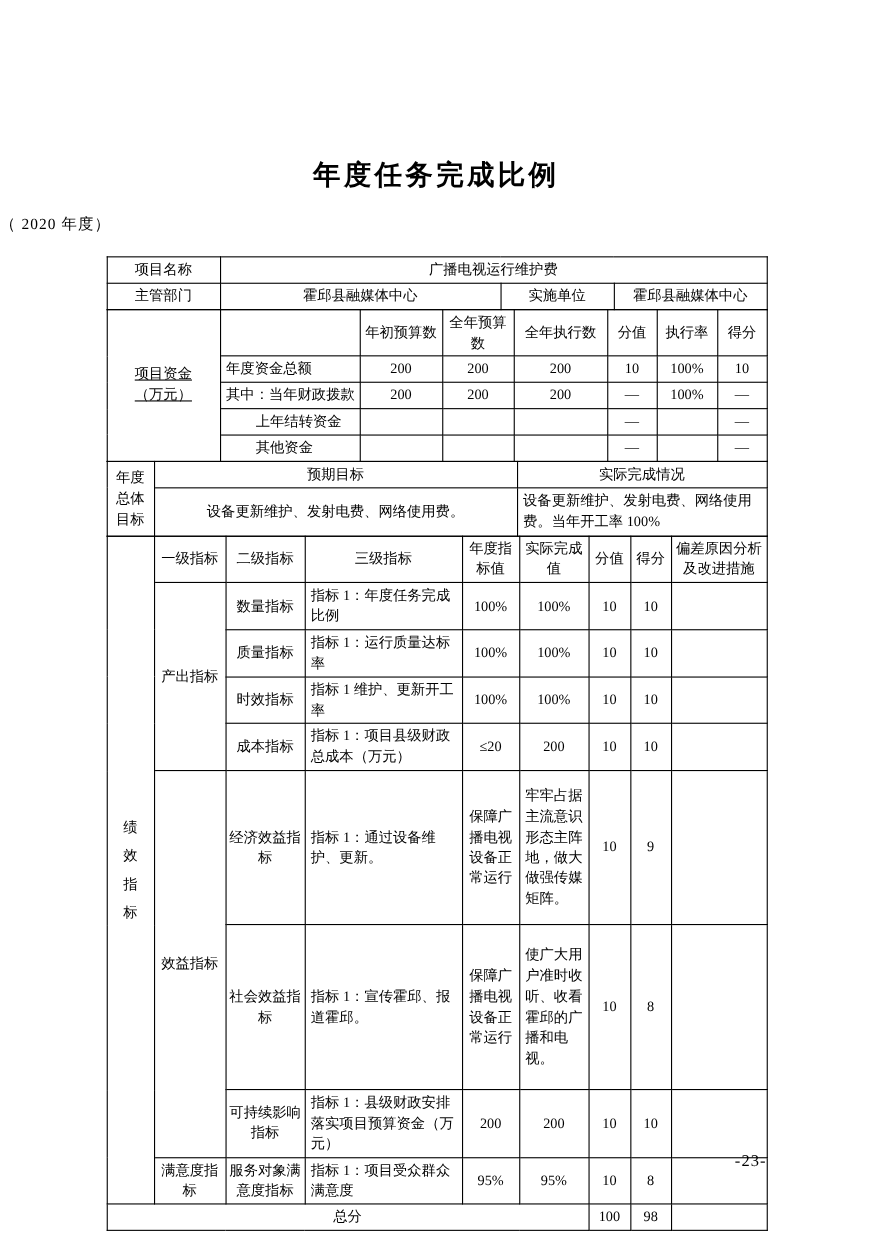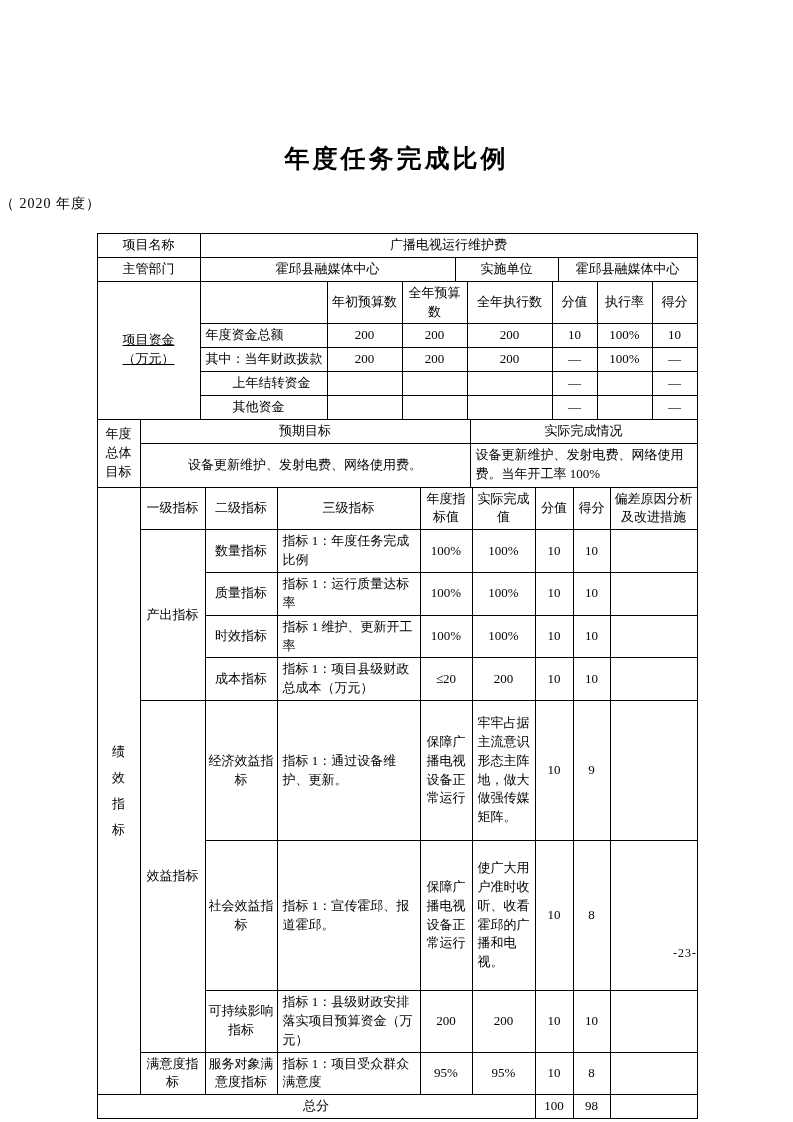--- a/index.html
+++ b/index.html
@@ -27,21 +27,21 @@
   td.left { text-align:left; padding-left:5px; }
   td.indent { text-align:left; padding-left:32px; }
   .wrap4 { width:4em; margin:0 auto; text-align:center;text-decoration:underline; }
   .wrap2 { width:2em; margin:0 auto; text-align:center; }
   .wrap1 { width:1.1em; margin:16px auto; text-align:center; line-height:2; }
   tr.h20 { height:20px; } tr.h21 { height:21px; } tr.h22 { height:22px; }
   tr.h34 { height:34px; } tr.h37 { height:37px;padding-left:14px; } tr.h44 { height:44px; }
   tr.h40 { height:40px;padding-left:12px; } tr.h45 { height:45px; }
   tr.h140 { height:140px; } tr.h150 { height:150px; }
   .page-num {
-    position:absolute; top:946px; right:96px; font-size:12px; letter-spacing:1px;font-family:Liberation Serif, serif;
+    position:absolute; top:1048px; right:96px; font-size:15px; letter-spacing:1px;font-family:Liberation Serif, serif;
   }
 </style>
 </head>
 <body>
 
 <div class="sheet">
 
   <div class="doc-title">年度任务完成比例</div>
   <div class="doc-subtitle">（ 2020 年度）</div>
 

